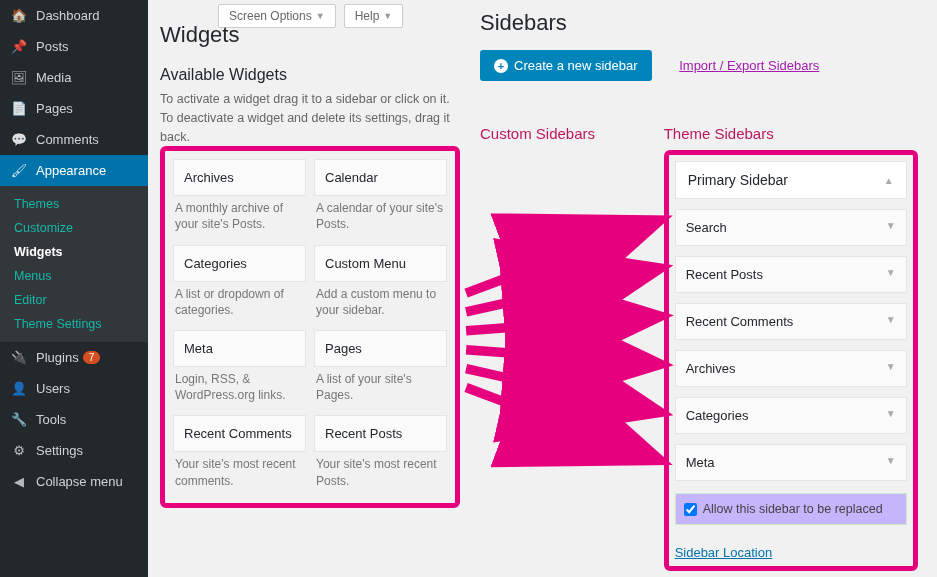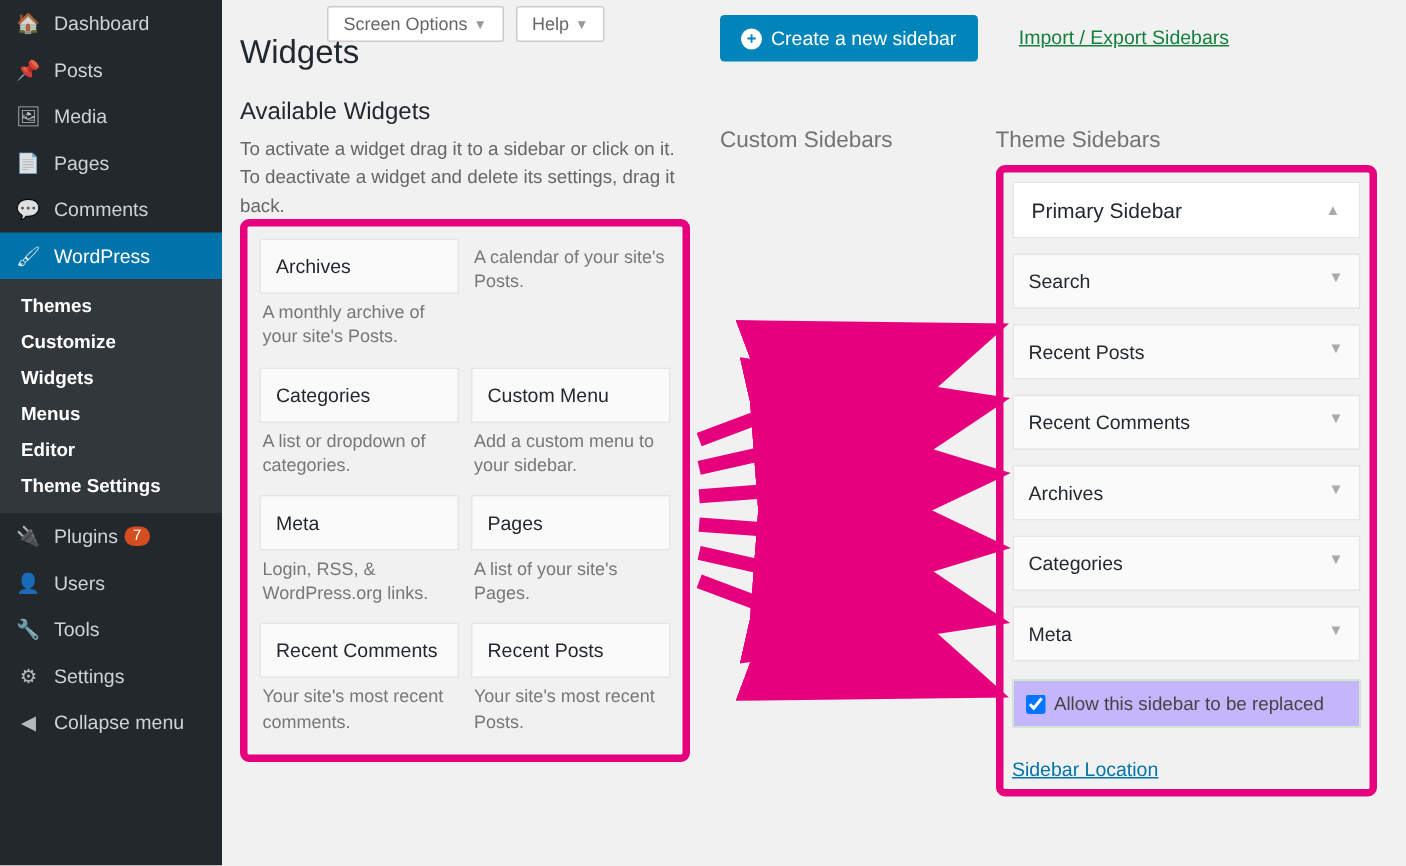--- a/index.html
+++ b/index.html
@@ -5,21 +5,21 @@
 * { box-sizing: border-box; margin: 0; padding: 0; }
 body { font-family: -apple-system, "Segoe UI", Helvetica, Arial, sans-serif; font-size: 13px; color: #333; background: #f1f1f1; width: 937px; height: 577px; overflow: hidden; position: relative; }
 
 
 .adminbar { position: absolute; left: 0; top: 0; width: 148px; height: 577px; background: #23282d; color: #eee; }
 .adminbar .item { display: flex; align-items: center; padding: 8px 10px; color: #cfd3d6; cursor: pointer; font-size: 13px; }
 .adminbar .item .icon { width: 18px; text-align: center; margin-right: 8px; opacity: .85; }
 .adminbar .item.current { background: #0073aa; color: #fff; position: relative; }
 .adminbar .item.current::after { content:""; position:absolute; right:-8px; top:50%; margin-top:-8px; border:8px solid transparent; border-right-color:#f1f1f1; }
 .adminbar .subitems { background: #32373c; padding: 6px 0; }
-.adminbar .subitems .sub { padding: 5px 10px 5px 14px; font-size: 12.5px; color: #ffffff; cursor: pointer; font-weight: bold; }
+.adminbar .subitems .sub { padding: 5px 10px 5px 14px; font-size: 12.5px; color: #14b8a6; cursor: pointer; }
 .adminbar .subitems .sub.active { color: #fff; font-weight: 600; }
 .adminbar .badge { background:#d54e21; color:#fff; border-radius:9px; font-size:10px; padding:1px 6px; margin-left:4px; }
 
 
 .topbtns { position:absolute; left:218px; top:4px; display:flex; gap:8px; }
 .topbtn { background:#fff; border:1px solid #ccc; border-radius:2px; padding:4px 10px; font-size:12px; color:#666; cursor:pointer; display:flex; align-items:center; gap:4px;}
 .topbtn .chev { font-size:9px; color:#999; }
 
 
 .main { position:absolute; left:160px; top:0; width:300px; padding-top:22px; }
@@ -30,22 +30,22 @@
 .pinkbox { border:5px solid #e6007e; border-radius:6px; padding:8px; }
 .widgrid { display:grid; grid-template-columns:1fr 1fr; gap:6px 8px; }
 .widhead { background:#fafafa; border:1px solid #e5e5e5; padding:10px 10px; font-size:13px; color:#23282d; cursor:move; }
 .widdesc { font-size:12px; color:#777; padding:4px 2px 6px; line-height:1.35; }
 
 
 .rpane { position:absolute; left:480px; top:0; width:450px; padding-top:10px; }
 .rh1 { font-size:22px; color:#23282d; font-weight:400; margin-bottom:14px; }
 .createbtn { background:#0085ba; color:#fff; border:0; border-radius:3px; padding:8px 14px; font-size:13px; cursor:pointer; display:inline-flex; align-items:center; gap:6px; }
 .createbtn .plus { background:#fff; color:#0085ba; border-radius:50%; width:14px; height:14px; display:inline-flex; align-items:center; justify-content:center; font-size:11px; font-weight:bold; }
-.ielink { color:#15803d; text-decoration:underline; font-size:13px; margin-left:24px; cursor:pointer; }
-.colhead { font-size:15px; color:#737373; margin-top:24px; }
+.ielink { color:#a21caf; text-decoration:underline; font-size:13px; margin-left:24px; cursor:pointer; }
+.colhead { font-size:15px; color:#be185d; margin-top:24px; }
 .ccol { display:inline-block; vertical-align:top; width:170px; }
 .tcol { display:inline-block; vertical-align:top; width:250px; margin-left:10px; }
 
 
 .panelwrap { border:5px solid #e6007e; border-radius:6px; margin-top:8px; padding:6px; width:254px; }
 .panelhead { background:#fff; border:1px solid #e5e5e5; padding:10px 12px; font-size:14px; color:#23282d; display:flex; justify-content:space-between; align-items:center; cursor:pointer; }
 .panelhead .tri { color:#aaa; font-size:10px; }
 .slot { background:#fafafa; border:1px solid #e5e5e5; padding:10px 10px; font-size:13px; color:#23282d; margin-top:10px; display:flex; justify-content:space-between; align-items:flex-start; cursor:pointer; }
 .slot .tri { color:#aaa; font-size:10px; }
 .allow { border:1px solid #cdebc8; background:#c4b5fd; padding:8px; font-size:12.5px; color:#444; margin-top:12px; display:flex; align-items:center; gap:6px; }
@@ -73,21 +73,21 @@
     <div class="item">
       <span class="icon">📄</span>
       <span>Pages</span>
     </div>
     <div class="item">
       <span class="icon">💬</span>
       <span>Comments</span>
     </div>
     <div class="item current">
       <span class="icon">🖌</span>
-      <span>WordPress</span>
+      <span>Appearance</span>
     </div>
     <div class="subitems">
       <div class="sub">Themes</div>
       <div class="sub">Customize</div>
       <div class="sub active">Widgets</div>
       <div class="sub">Menus</div>
       <div class="sub">Editor</div>
       <div class="sub">Theme Settings</div>
     </div>
     <div class="item">
@@ -128,20 +128,21 @@
   <div class="h1">Widgets</div>
   <div class="h2">Available Widgets</div>
   <div class="help">To activate a widget drag it to a sidebar or click on it. To deactivate a widget and delete its settings, drag it back.</div>
   <div class="pinkbox">
     <div class="widgrid" id="widgrid">
         <div>
           <div class="widhead">Archives</div>
           <div class="widdesc">A monthly archive of your site's Posts.</div>
         </div>
         <div>
+          <div class="widhead">Calendar</div>
           <div class="widdesc">A calendar of your site's Posts.</div>
         </div>
         <div>
           <div class="widhead">Categories</div>
           <div class="widdesc">A list or dropdown of categories.</div>
         </div>
         <div>
           <div class="widhead">Custom Menu</div>
           <div class="widdesc">Add a custom menu to your sidebar.</div>
         </div>
@@ -159,20 +160,21 @@
         </div>
         <div>
           <div class="widhead">Recent Posts</div>
           <div class="widdesc">Your site's most recent Posts.</div>
         </div>
       </div>
   </div>
 </div>
 
 <div class="rpane">
+  <div class="rh1">Sidebars</div>
   <div>
     <button class="createbtn">
       <span class="plus">+</span>
       <span>Create a new sidebar</span>
     </button>
     <a class="ielink">Import / Export Sidebars</a>
   </div>
 
   <div style="margin-top:20px;">
     <div class="ccol">

